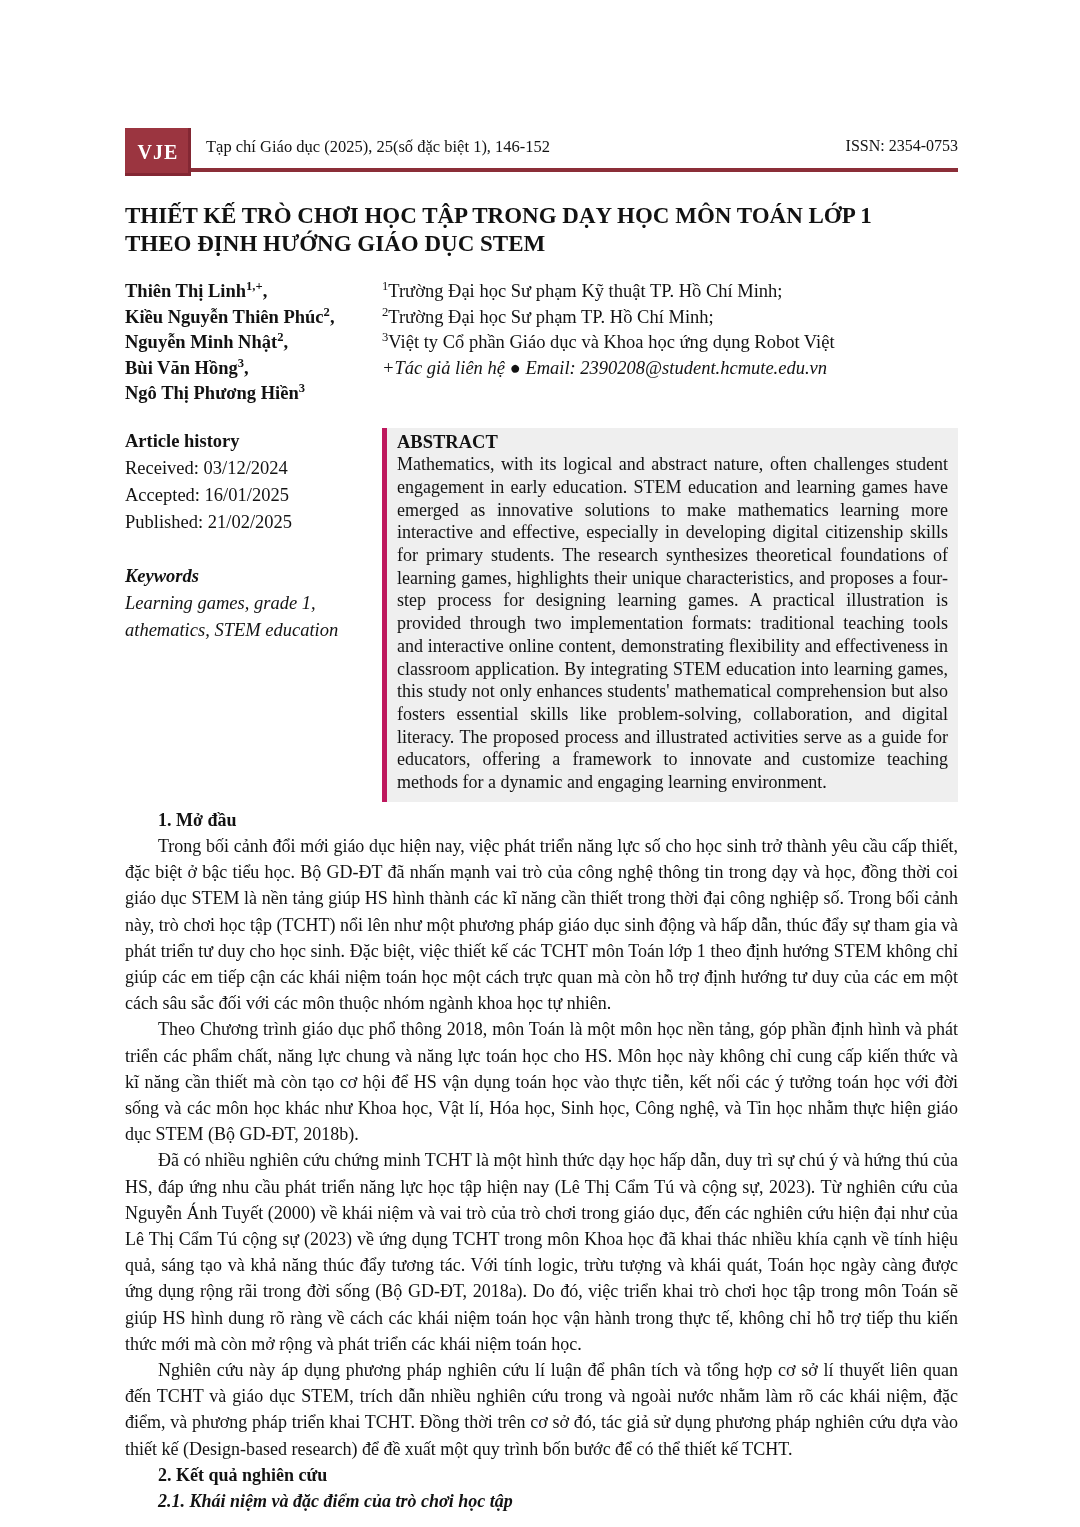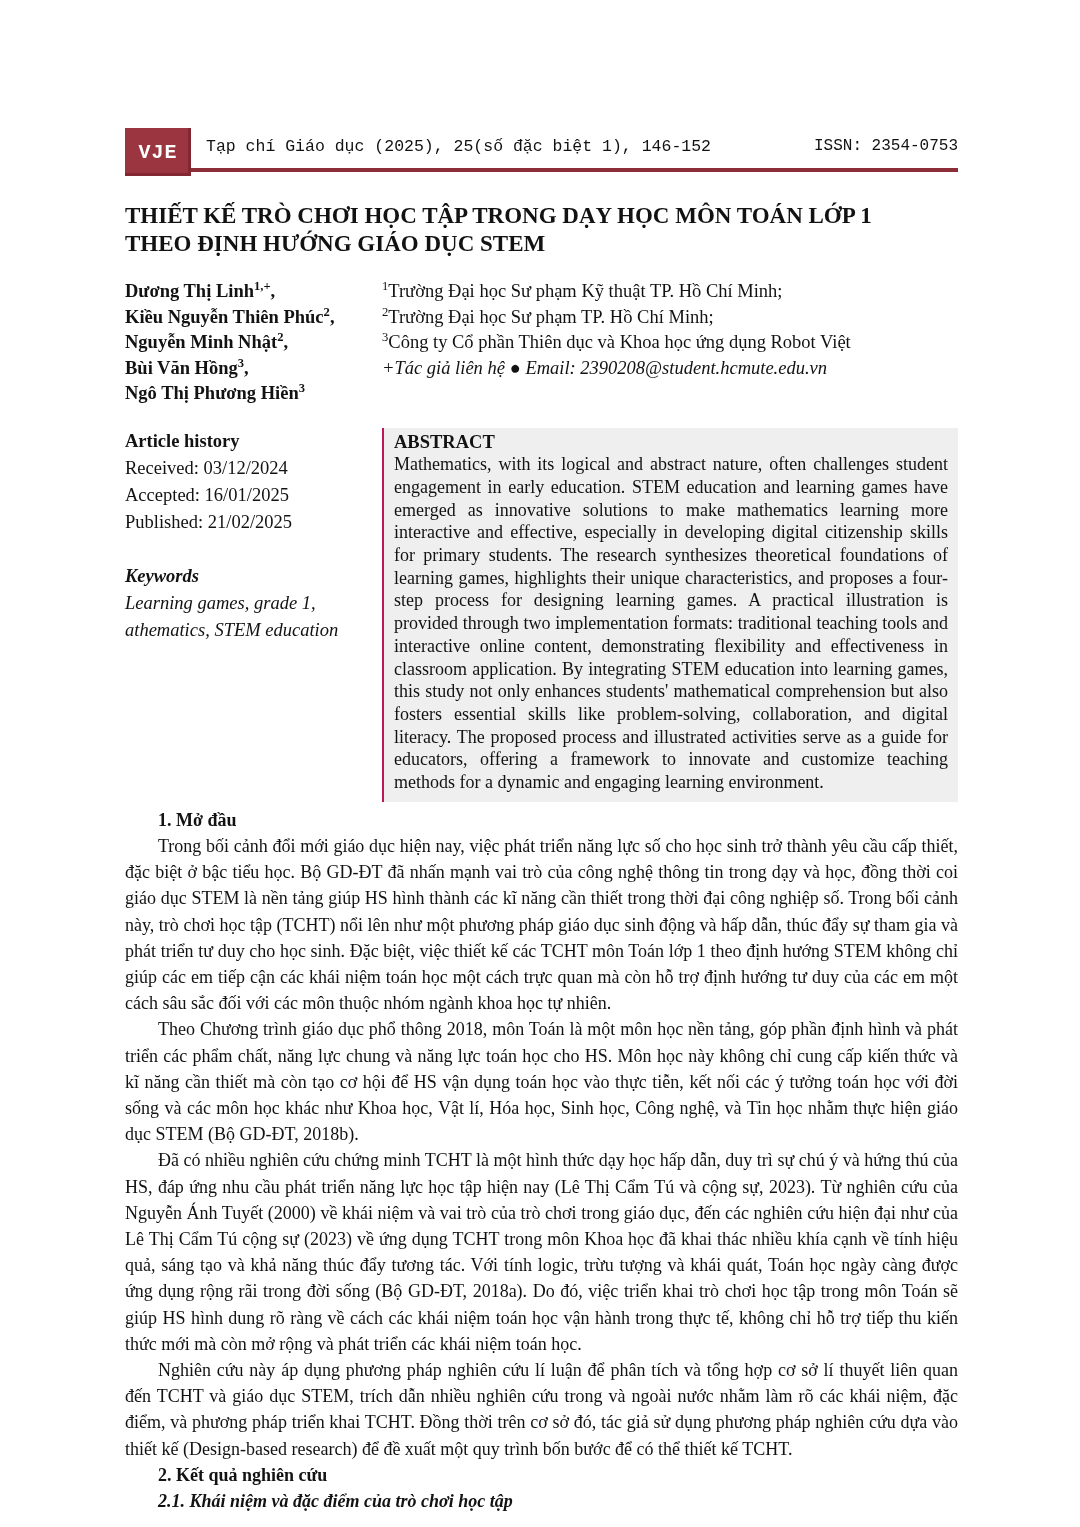--- a/index.html
+++ b/index.html
@@ -12,21 +12,21 @@
   .page{
     width:1080px;height:1527px;box-sizing:border-box;
     padding:128px 122px 0 125px;
     background:#ffffff;color:var(--ink);
     font-family:"Liberation Serif","DejaVu Serif",serif;
     overflow:hidden;position:relative;
   }
   
   .journal-header{
     position:relative;height:50px;
-    font-family:Liberation Mono, monospace;
+    font-family:Liberation Serif, serif;
     padding-left:43px;
   }
   .header-rule{
     position:absolute;left:0;right:0;top:40px;height:4px;
     background:var(--accent_dark);
   }
   .vje-logo{
     position:absolute;left:0;top:0;width:66px;height:48px;
     background:var(--accent);color:#fff;
     display:flex;align-items:center;justify-content:center;
@@ -46,21 +46,21 @@
   .affil-col{flex:1;font-size:18.5px;line-height:25.5px;}
   sup{font-size:68%;line-height:0;}
   .contact-line{font-style:italic;}
   
   .meta-row{display:flex;margin-top:21px;align-items:stretch;}
   .history-col{width:257px;flex:0 0 257px;box-sizing:border-box;padding-right:24px;font-size:18.5px;line-height:27px;}
   .block-heading{font-weight:bold;}
   .keywords-block{margin-top:27px;font-style:italic;}
   .abstract-col{
     flex:1;background:var(--abstract_bg);
-    border-left:2px solid #be185d;
+    border-left:5px solid #be185d;
     box-sizing:border-box;padding:3px 10px 8px 10px;
     font-size:18px;line-height:22.7px;text-align:justify;
   }
   .abstract-heading{font-weight:bold;font-size:18.5px;}
   
   .body-text{margin-top:5px;font-size:18px;line-height:26.2px;text-align:justify;}
   .body-text p{margin:0;text-indent:33px;}
   .section-heading{font-weight:bold;text-indent:0;}
   .subsection-heading{font-weight:bold;font-style:italic;text-indent:0;}
 </style>
@@ -78,30 +78,30 @@
     <div class="header-issn">ISSN: 2354-0753</div>
   </div>
 
   <div class="article-title">
     <div>THIẾT KẾ TRÒ CHƠI HỌC TẬP TRONG DẠY HỌC MÔN TOÁN LỚP 1</div>
     <div>THEO ĐỊNH HƯỚNG GIÁO DỤC STEM</div>
   </div>
 
   <div class="byline-row">
     <div class="authors-col">
-      <div><span>Dương Thị Linh</span><sup>1,+</sup><span>,</span></div>
+      <div><span>Thiên Thị Linh</span><sup>1,+</sup><span>,</span></div>
       <div><span>Kiều Nguyễn Thiên Phúc</span><sup>2</sup><span>,</span></div>
       <div><span>Nguyễn Minh Nhật</span><sup>2</sup><span>,</span></div>
       <div><span>Bùi Văn Hồng</span><sup>3</sup><span>,</span></div>
       <div><span>Ngô Thị Phương Hiền</span><sup>3</sup><span></span></div>
     </div>
     <div class="affil-col">
       <div><sup>1</sup><span>Trường Đại học Sư phạm Kỹ thuật TP. Hồ Chí Minh;</span></div>
       <div><sup>2</sup><span>Trường Đại học Sư phạm TP. Hồ Chí Minh;</span></div>
-      <div><sup>3</sup><span>Công ty Cổ phần Thiên dục và Khoa học ứng dụng Robot Việt</span></div>
+      <div><sup>3</sup><span>Việt ty Cổ phần Giáo dục và Khoa học ứng dụng Robot Việt</span></div>
       <div class="contact-line">+Tác giả liên hệ ● Email: 2390208@student.hcmute.edu.vn</div>
     </div>
   </div>
 
   <div class="meta-row">
     <div class="history-col">
       <div class="block-heading">Article history</div>
       <div>Received: 03/12/2024</div>
       <div>Accepted: 16/01/2025</div>
       <div>Published: 21/02/2025</div>

